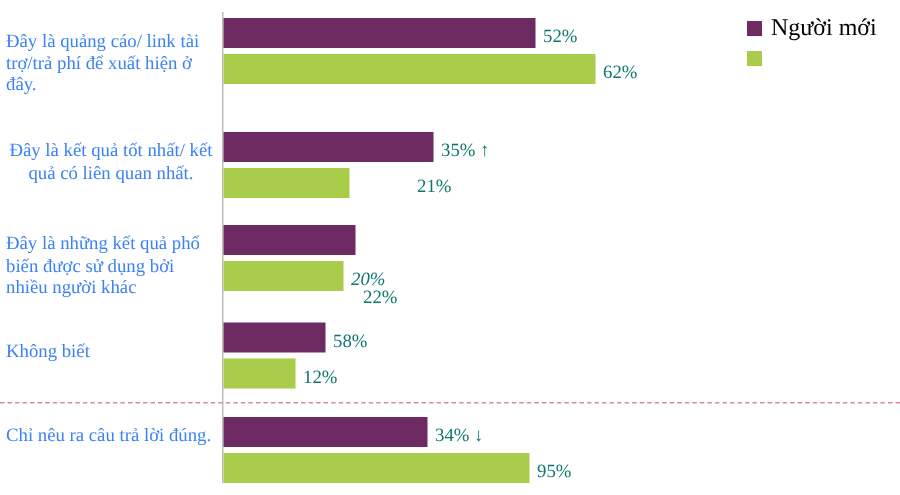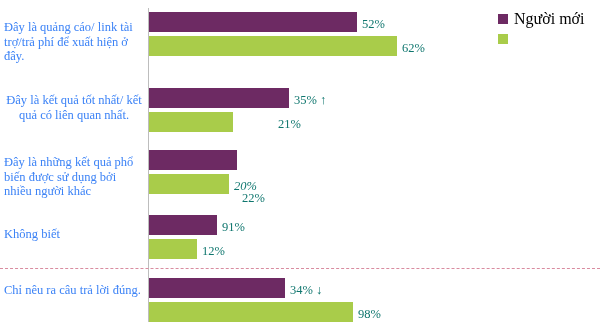--- a/index.html
+++ b/index.html
@@ -152,39 +152,39 @@
         <div class="val" style="left:85px;font-style:italic;">20%</div>
       </div>
     </div>
   </div>
 
   <div class="group" style="top:215px;">
     <div class="cat-label" style="top:12px;">Không biết</div>
     <div class="bars">
       <div class="barrow">
         <div class="bar p" style="width:68px;"></div>
-        <div class="val" style="left:73px;">91%</div>
+        <div class="val" style="left:73px;">58%</div>
       </div>
       <div class="barrow">
         <div class="bar g" style="width:48px;"></div>
         <div class="val" style="left:53px;">12%</div>
       </div>
     </div>
   </div>
 
   <div class="group" style="top:278px;">
     <div class="cat-label" style="top:5px;">Chỉ nêu ra câu trả lời đúng.</div>
     <div class="bars">
       <div class="barrow">
         <div class="bar p" style="width:136px;"></div>
         <div class="val" style="left:141px;"><span>34%</span><span class="arrow">↓</span></div>
       </div>
       <div class="barrow">
         <div class="bar g" style="width:204px;"></div>
-        <div class="val" style="left:209px;">98%</div>
+        <div class="val" style="left:209px;">95%</div>
       </div>
     </div>
   </div>
 
   <div class="legend">
     <div class="legend-item">
       <span class="legend-swatch p"></span>
       <span>Người mới</span>
     </div>
     <div class="legend-item">

